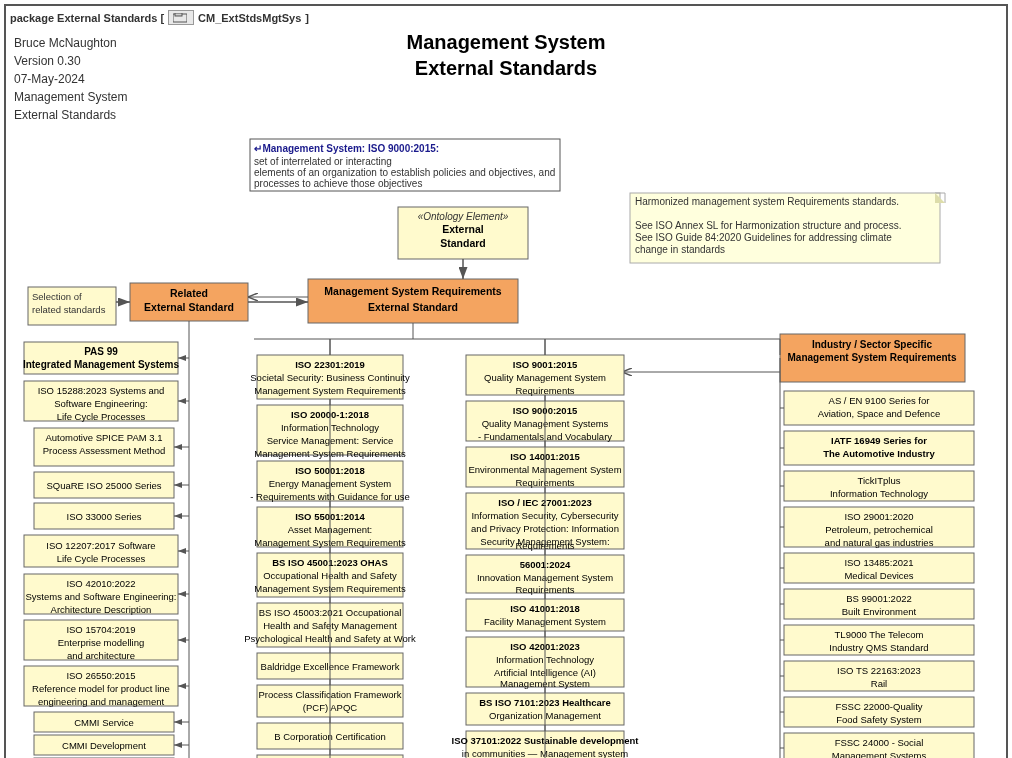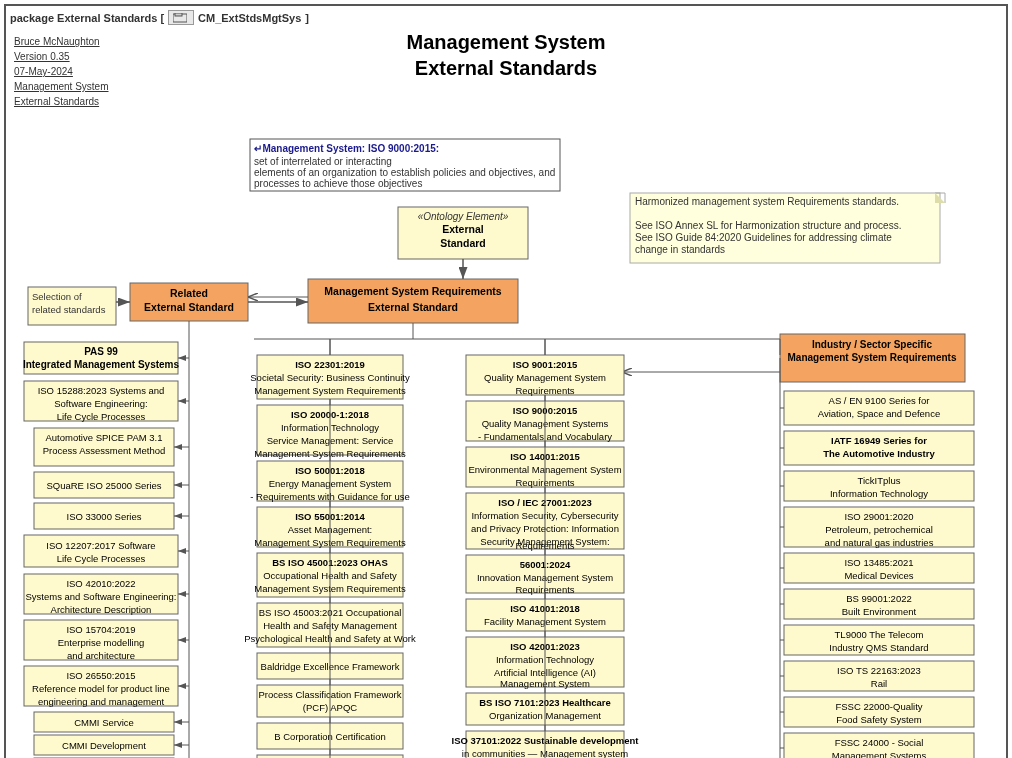--- a/index.html
+++ b/index.html
@@ -37,24 +37,23 @@
       font-size: 20px;
       font-weight: bold;
       color: #000;
       line-height: 1.3;
       margin-bottom: 6px;
     }
     .meta-info {
       position: absolute;
       top: 28px;
       left: 8px;
-      font-size: 10px;
+      font-size: 12px;
       color: #333;
       line-height: 1.5;
-      text-decoration: underline;
     }
     svg text {
       font-family: Arial, sans-serif;
     }
   </style>
 </head>
 <body>
 
 <div class="outer-border">
 
@@ -70,21 +69,21 @@
     <span> ]</span>
   </div>
 
   <div class="page-title">
     <span>Management System</span><br>
     <span>External Standards</span>
   </div>
 
   <div class="meta-info">
     <div>Bruce McNaughton</div>
-    <div>Version 0.35</div>
+    <div>Version 0.30</div>
     <div>07-May-2024</div>
     <div>Management System</div>
     <div>External Standards</div>
   </div>
 
   <svg width="1000" height="690" viewBox="0 0 1000 690" xmlns="http://www.w3.org/2000/svg" style="display:block;margin:0 auto;">
     <defs>
       <marker id="arrowhead" markerWidth="8" markerHeight="6" refX="8" refY="3" orient="auto">
         <polygon points="0 0, 8 3, 0 6" fill="#555"></polygon>
       </marker>

